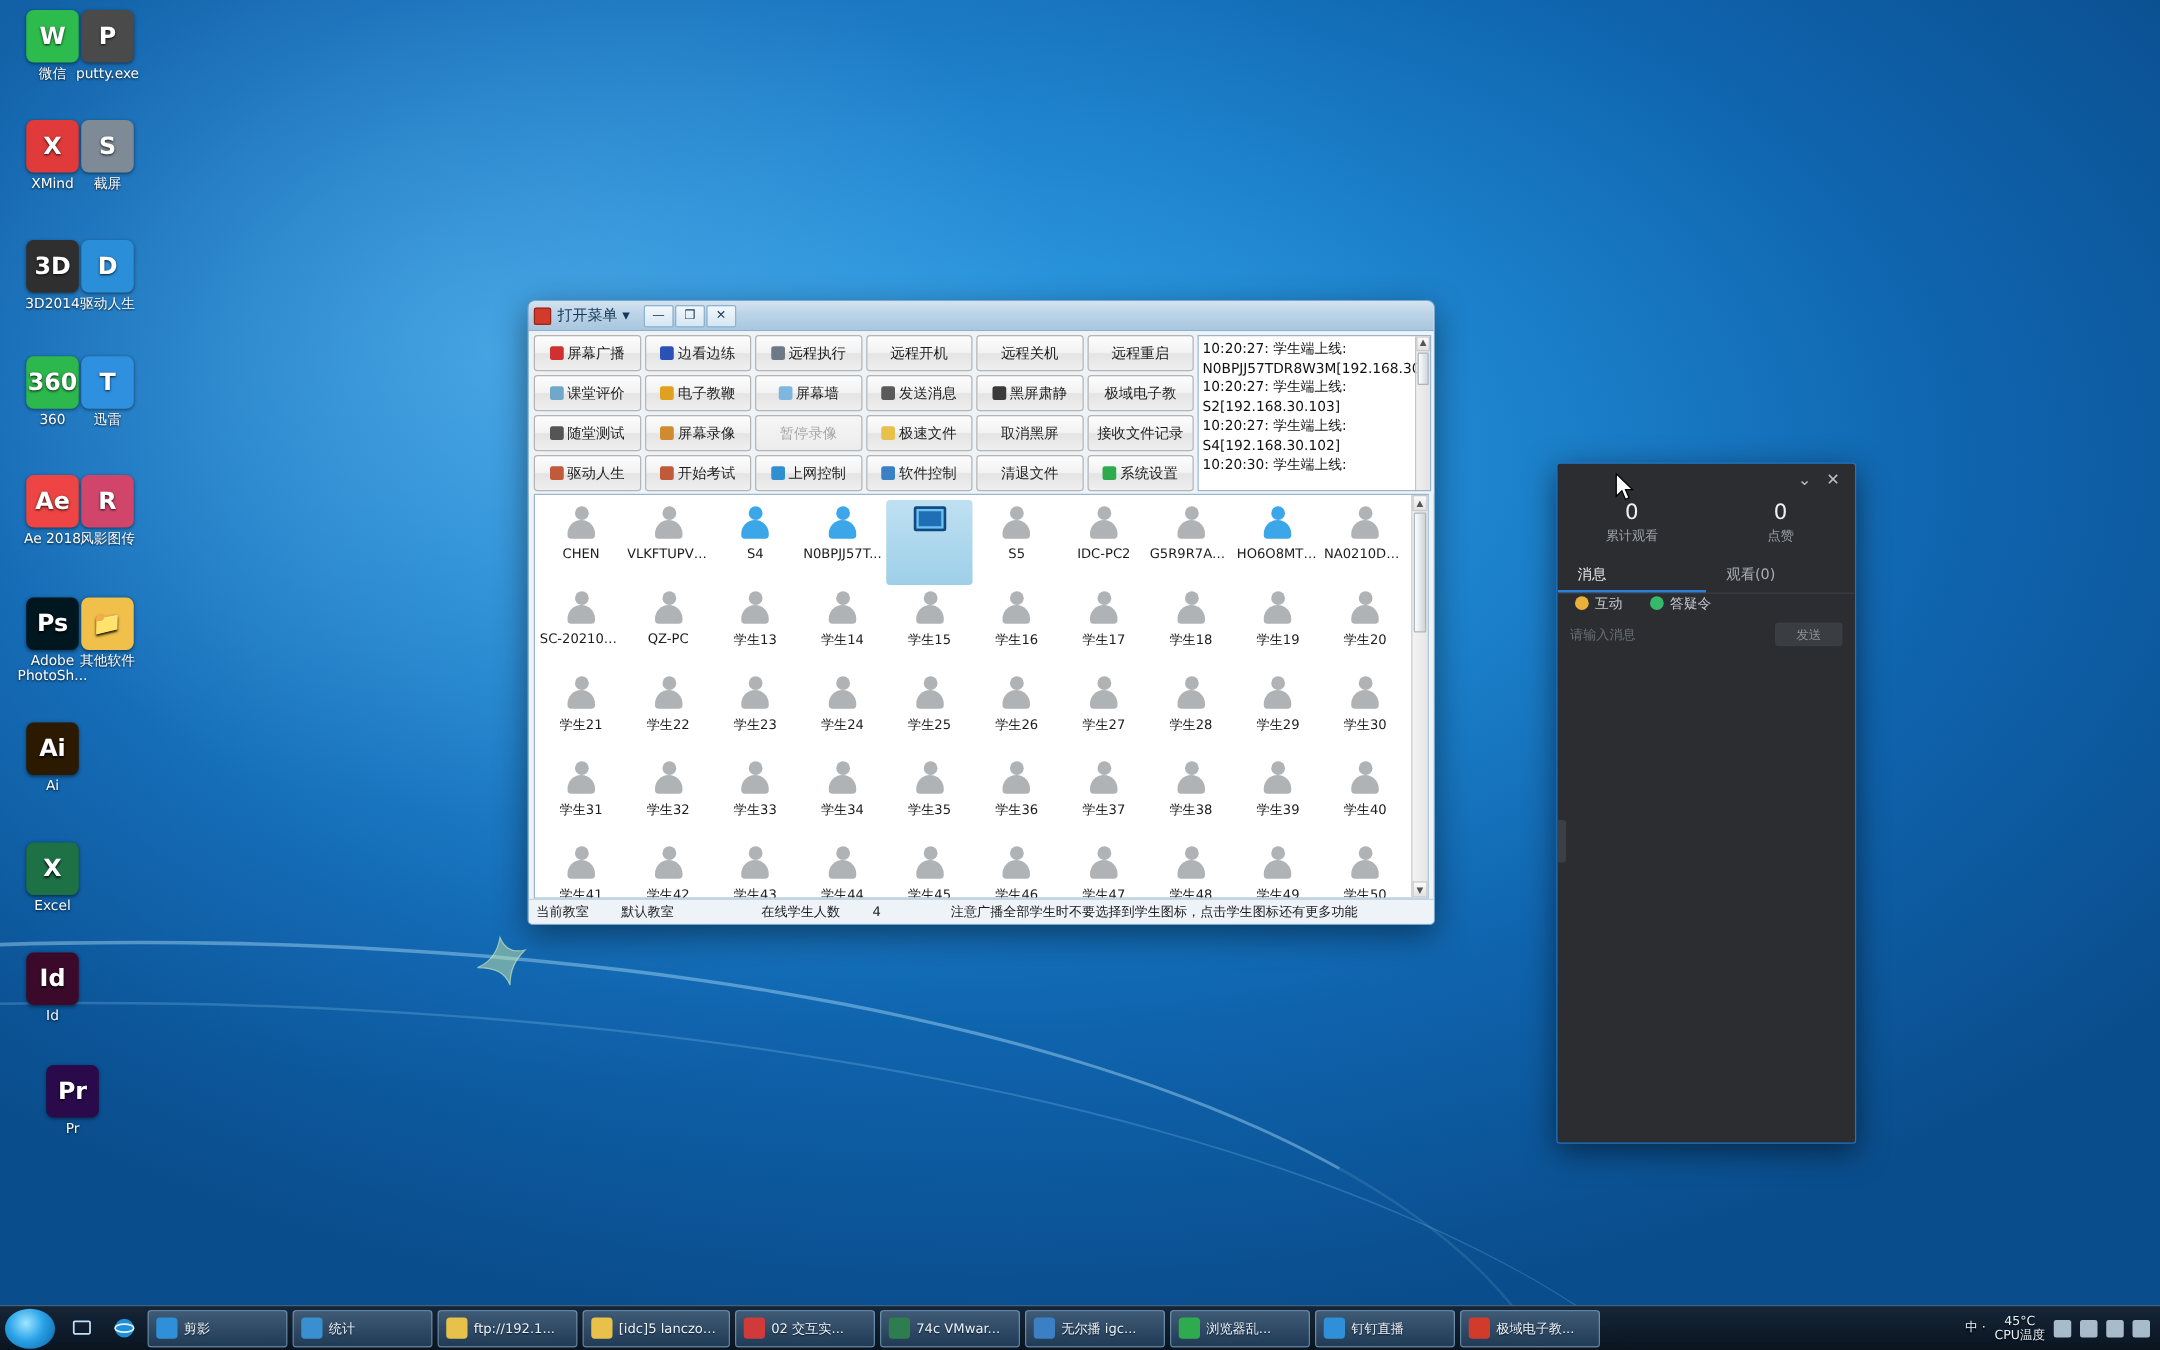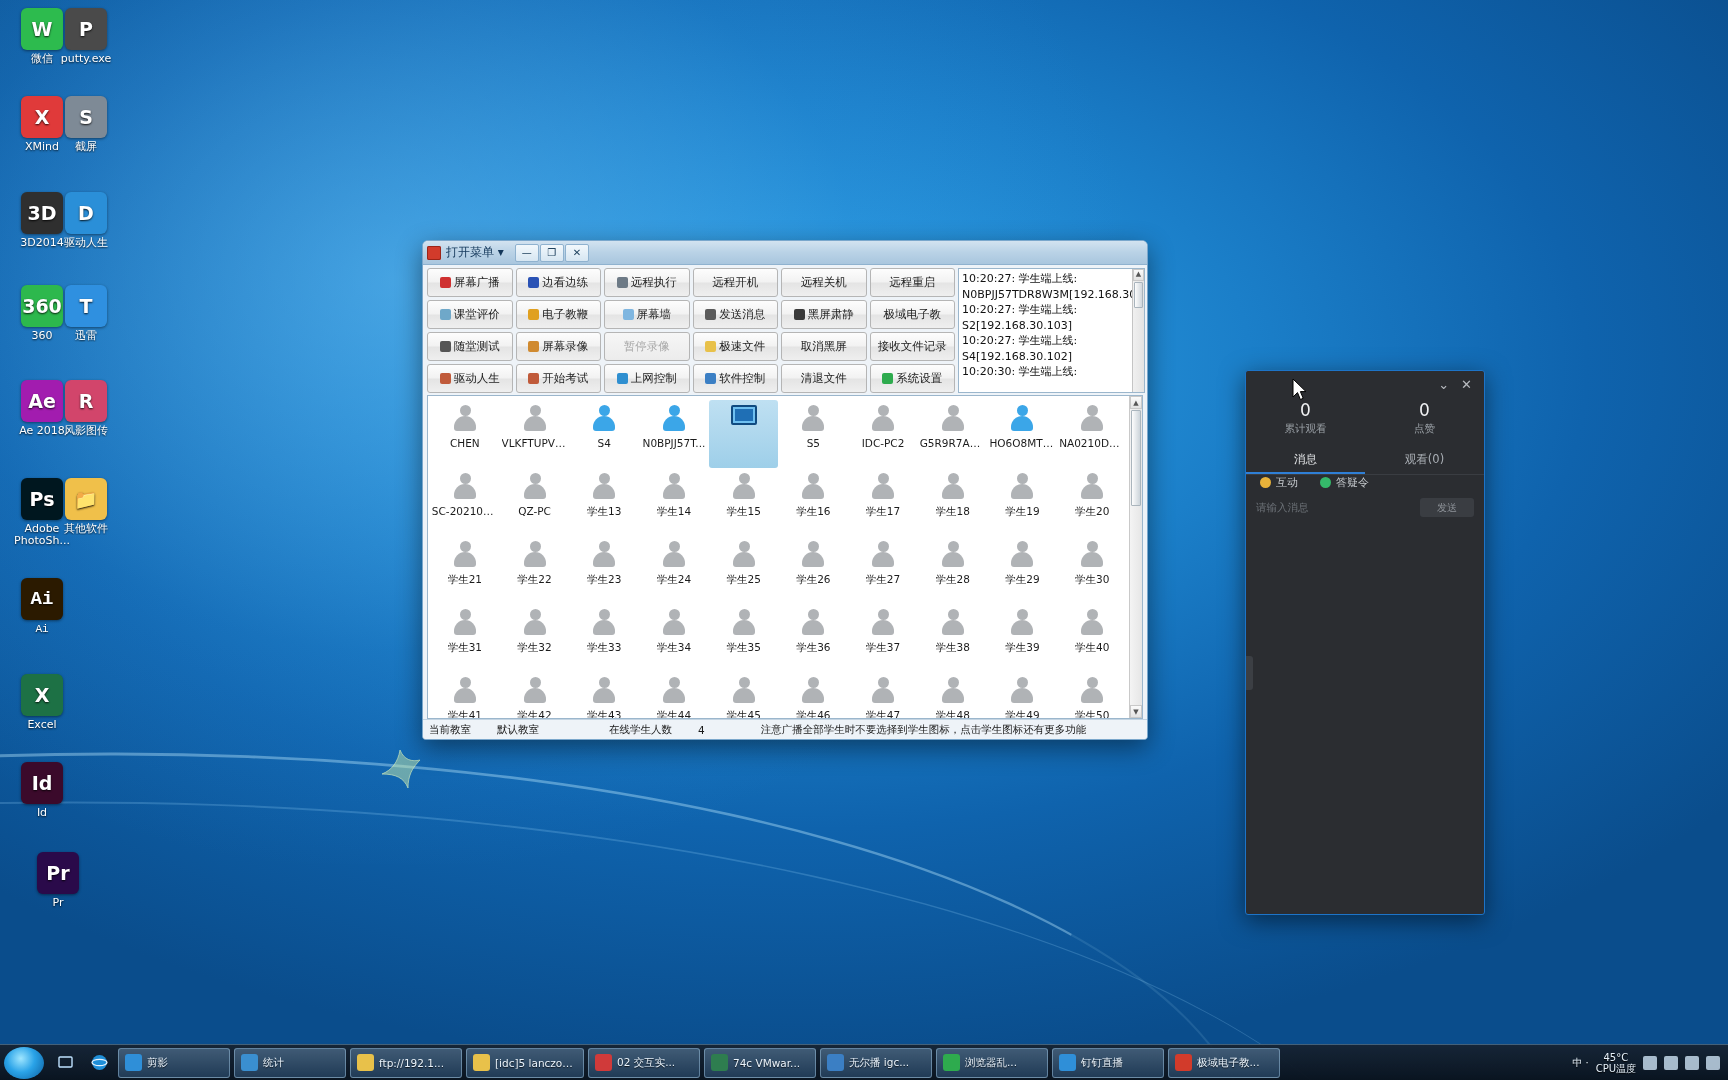--- a/index.html
+++ b/index.html
@@ -156,21 +156,21 @@
     box-shadow:0 6px 24px rgba(0,0,0,.5); color:#d8dadd;
     display:flex; flex-direction:column; overflow:hidden;
   }
   #live-head { height:26px; display:flex; align-items:center; justify-content:flex-end; gap:12px; padding-right:12px; }
   #live-head .hb { font-size:13px; color:#b9bcc1; cursor:default; }
   #live-stats { display:flex; padding:2px 0 10px; }
   #live-stats .st { flex:1; text-align:center; }
   #live-stats .st .v { font-size:17px; color:#f0f1f3; line-height:22px; }
   #live-stats .st .l { font-size:10.5px; color:#9aa0a6; margin-top:1px; filter:blur(.3px); }
   #live-tabs { display:flex; border-bottom:1px solid #3a3d42; }
-  #live-tabs .tb { flex:1; text-align:center; font-size:11.5px; padding:6px 4px 7px; color:#a9aeb4; filter:blur(.3px); }
+  #live-tabs .tb { flex:1; text-align:left; font-size:11.5px; padding:6px 16px 7px; color:#a9aeb4; filter:blur(.3px); }
   #live-tabs .tb.active { color:#e8eaec; box-shadow:inset 0 -2px 0 #2f7fd6; }
   #live-body { flex:1; display:flex; align-items:center; justify-content:center;
                font-size:11px; color:#6d7278; filter:blur(.4px); }
   #live-legend { display:flex; gap:22px; padding:0 14px 8px; align-items:center; }
   #live-legend .lg { display:flex; align-items:center; gap:5px; font-size:11px; color:#c6cace; filter:blur(.3px); }
   #live-legend .dot { width:11px;height:11px;border-radius:50%; }
   #live-input { display:flex; align-items:center; gap:6px; padding:0 10px 12px; }
   #live-input .box { flex:1; font-size:10.5px; color:#6b7076; filter:blur(.4px); }
   #live-input .send { width:54px;height:19px; background:#3a3d42; border-radius:3px;
                       font-size:10px; color:#8d9298; display:flex;align-items:center;justify-content:center; filter:blur(.3px); }
@@ -250,38 +250,38 @@
       <span class="cap">迅雷</span>
     </div>
     <div class="desk-icon" style="left: 0px; top: 478px;">
       <div class="glyph" style="background: rgb(0, 23, 31);">Ps</div>
       <span class="cap">Adobe PhotoSh...</span>
     </div>
     <div class="desk-icon" style="left: 44px; top: 478px;">
       <div class="glyph" style="background: rgb(240, 192, 74);">📁</div>
       <span class="cap">其他软件</span>
     </div>
-    <div class="desk-icon" style="left: 0px; top: 578px; font-family: Liberation Mono, monospace;">
+    <div class="desk-icon" style="left: 0px; top: 578px;">
       <div class="glyph" style="background: rgb(43, 26, 0);">Ai</div>
       <span class="cap">Ai</span>
     </div>
     <div class="desk-icon" style="left: 0px; top: 674px;">
       <div class="glyph" style="background: rgb(29, 113, 69);">X</div>
       <span class="cap">Excel</span>
     </div>
     <div class="desk-icon" style="left: 0px; top: 762px;">
       <div class="glyph" style="background: rgb(59, 10, 43);">Id</div>
       <span class="cap">Id</span>
     </div>
     <div class="desk-icon" style="left: 16px; top: 852px;">
       <div class="glyph" style="background: rgb(42, 10, 74);">Pr</div>
       <span class="cap">Pr</span>
     </div>
     <div class="desk-icon" style="left: 0px; top: 380px;">
-      <div class="glyph" style="background: #a21caf;">Ae</div>
+      <div class="glyph" style="background: #ef4444;">Ae</div>
       <span class="cap">Ae 2018</span>
     </div>
     <div class="desk-icon" style="left: 44px; top: 380px;">
       <div class="glyph" style="background: rgb(210, 69, 107);">R</div>
       <span class="cap">风影图传</span>
     </div>
   </div>
 
 <div id="app-window">
 

